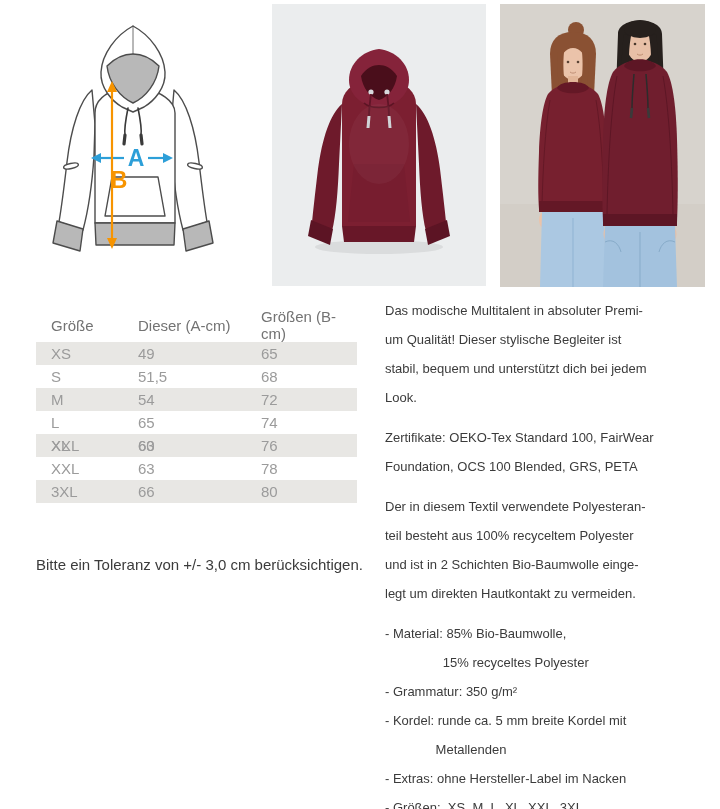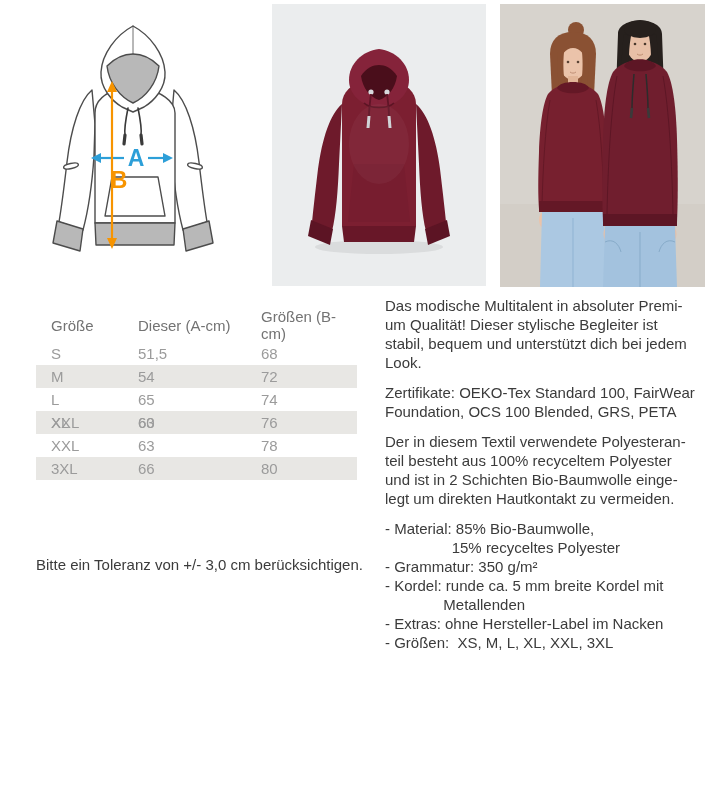--- a/index.html
+++ b/index.html
@@ -23,21 +23,21 @@
   tr.striped{background:#e8e7e4;}
   th:first-child,td:first-child{padding-left:15px;}
   .cellwrap{position:relative;display:inline-block;}
   .ghost{position:absolute;left:0;top:0;}
 
   #tolerance-note{left:36px;top:556px;font-size:15px;color:#3b3b3b;width:340px;}
 
   
   #product-description{left:385px;top:296px;width:334px;color:#3b3b3b;}
   #product-description p{
-    margin:0 0 11px 0;font-size:15px;line-height:19px;white-space:pre-wrap;
+    margin:0 0 11px 0;font-size:13px;line-height:29px;white-space:pre-wrap;
   }
 </style>
 </head>
 <body>
 
 <div class="abs" id="size-diagram">
   <svg viewBox="0 0 200 252" width="200" height="252">
     <g stroke="#4c4c4c" stroke-width="1.4" fill="#ffffff" stroke-linejoin="round" stroke-linecap="round">
 
       <path d="M52,74 C40,84 31,112 27,146 C24,172 21,194 19,206 L43,214 C47,199 52,170 54,140 L55,108 Z"></path>
@@ -175,20 +175,25 @@
         <col style="width:96px">
       </colgroup>
     <thead>
       <tr>
           <th>Größe</th>
           <th>Dieser (A-cm)</th>
           <th>Größen (B-cm)</th>
         </tr>
     </thead>
     <tbody>
+        <tr class="striped">
+          <td><span class="cellwrap"><span>XS</span></span></td>
+          <td><span class="cellwrap"><span>49</span></span></td>
+          <td><span class="cellwrap"><span>65</span></span></td>
+        </tr>
         <tr>
           <td><span class="cellwrap"><span>S</span></span></td>
           <td><span class="cellwrap"><span>51,5</span></span></td>
           <td><span class="cellwrap"><span>68</span></span></td>
         </tr>
         <tr class="striped">
           <td><span class="cellwrap"><span>M</span></span></td>
           <td><span class="cellwrap"><span>54</span></span></td>
           <td><span class="cellwrap"><span>72</span></span></td>
         </tr>

